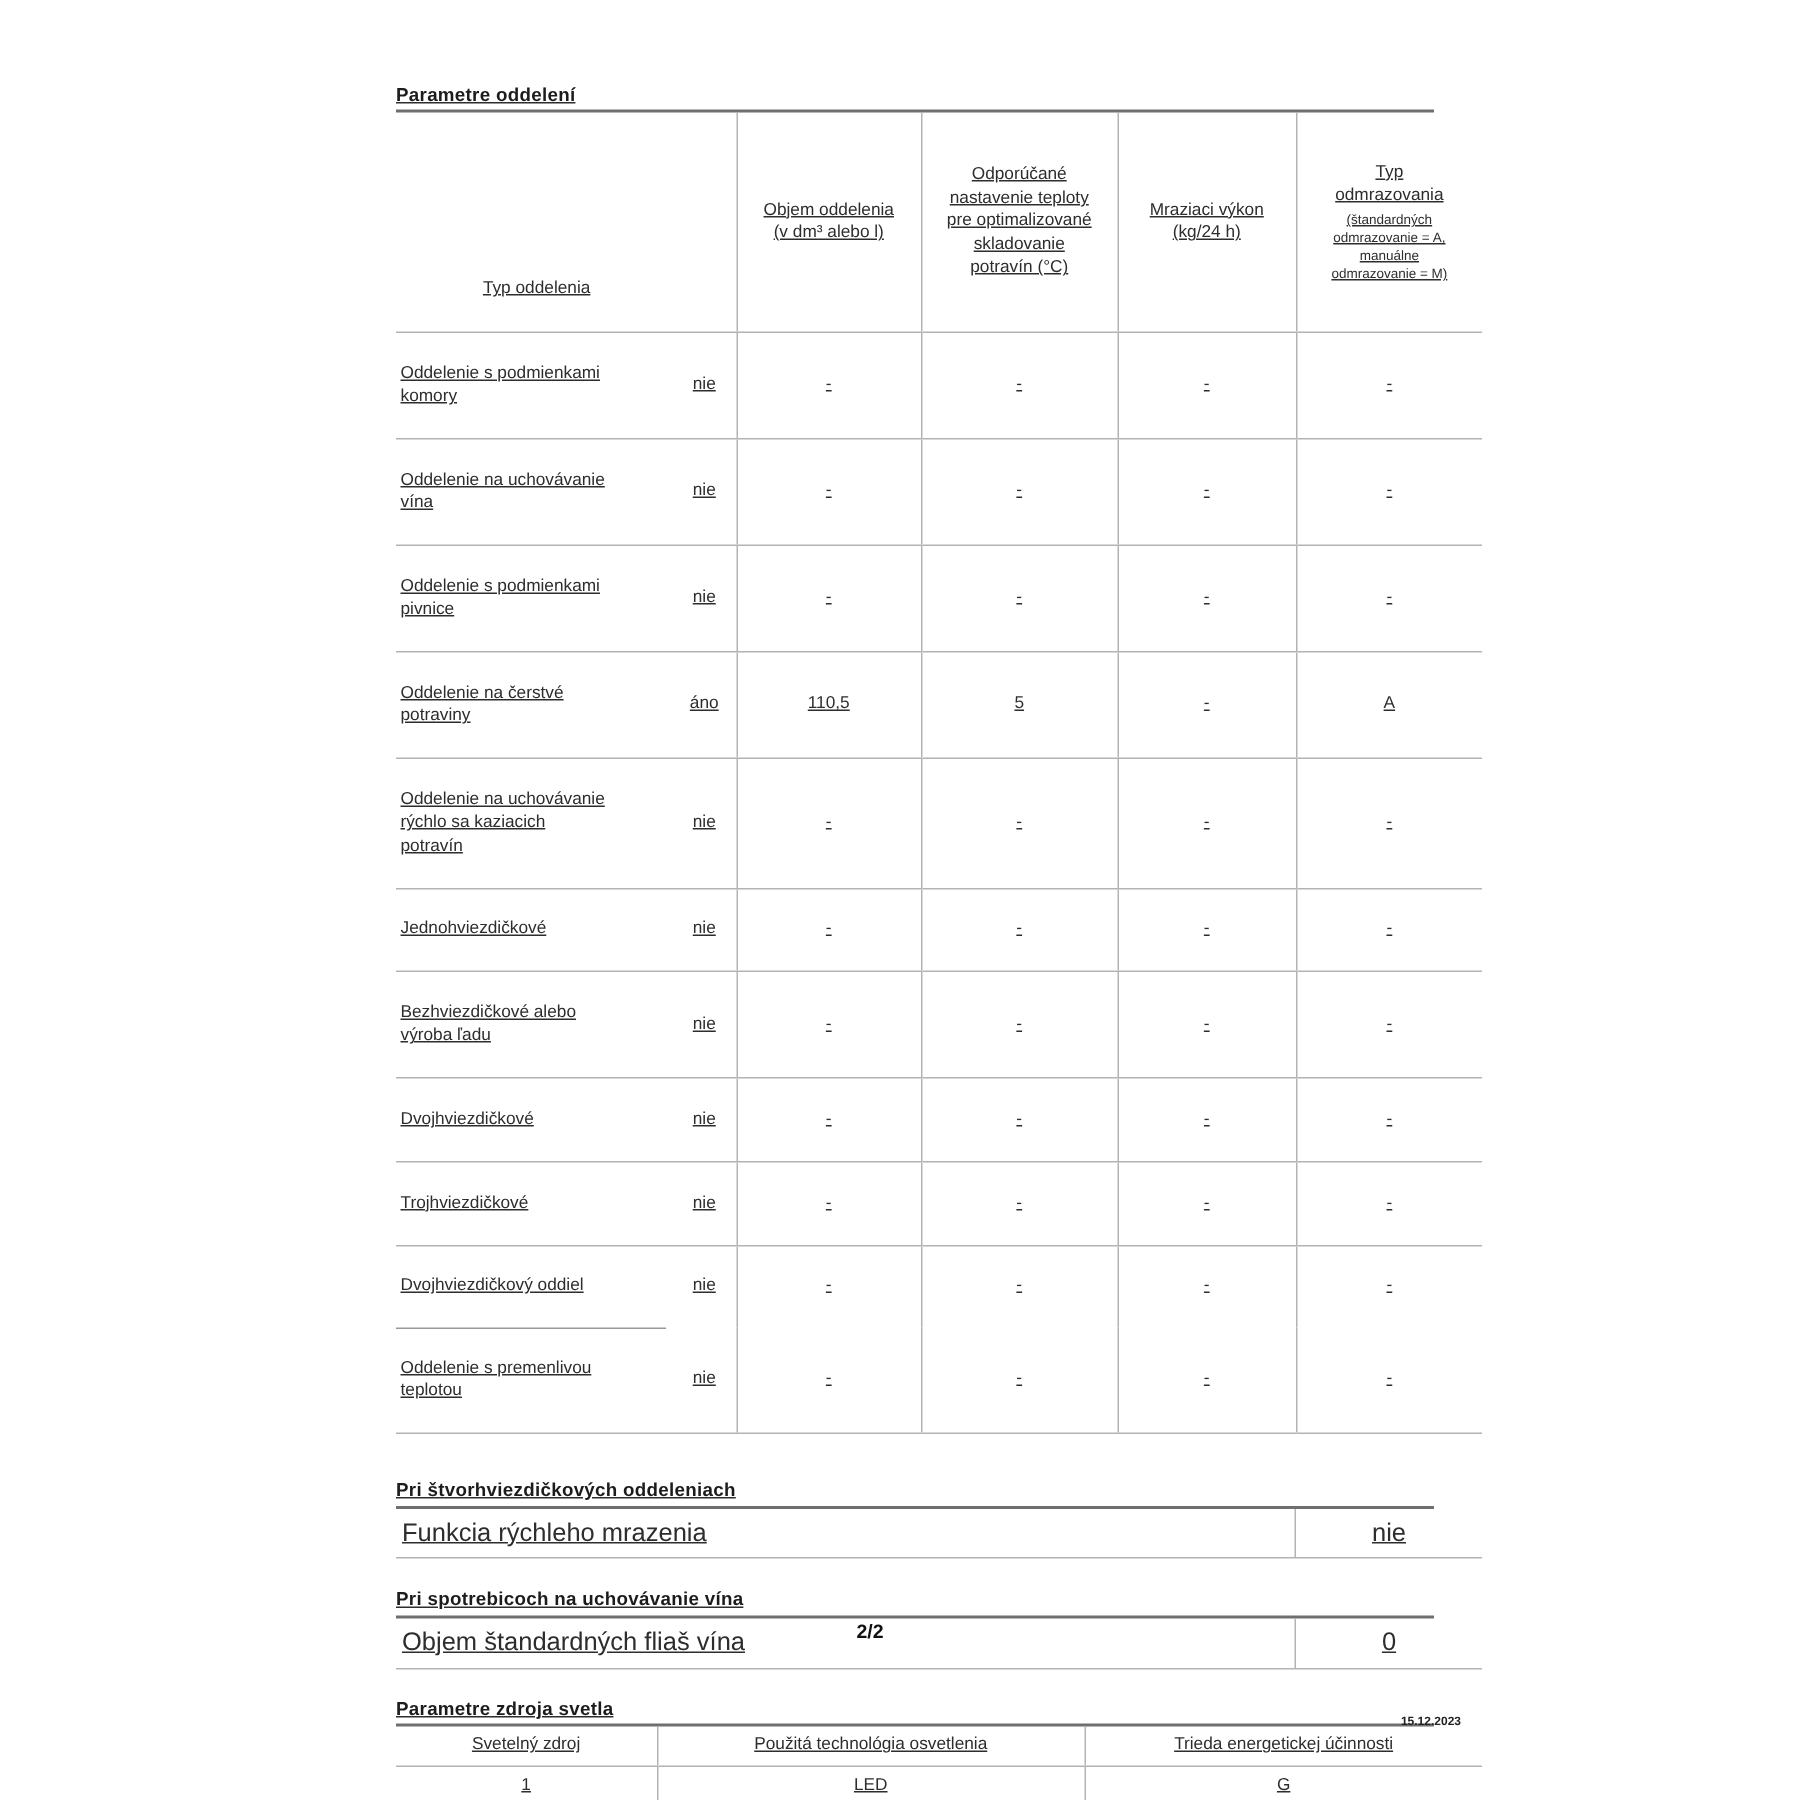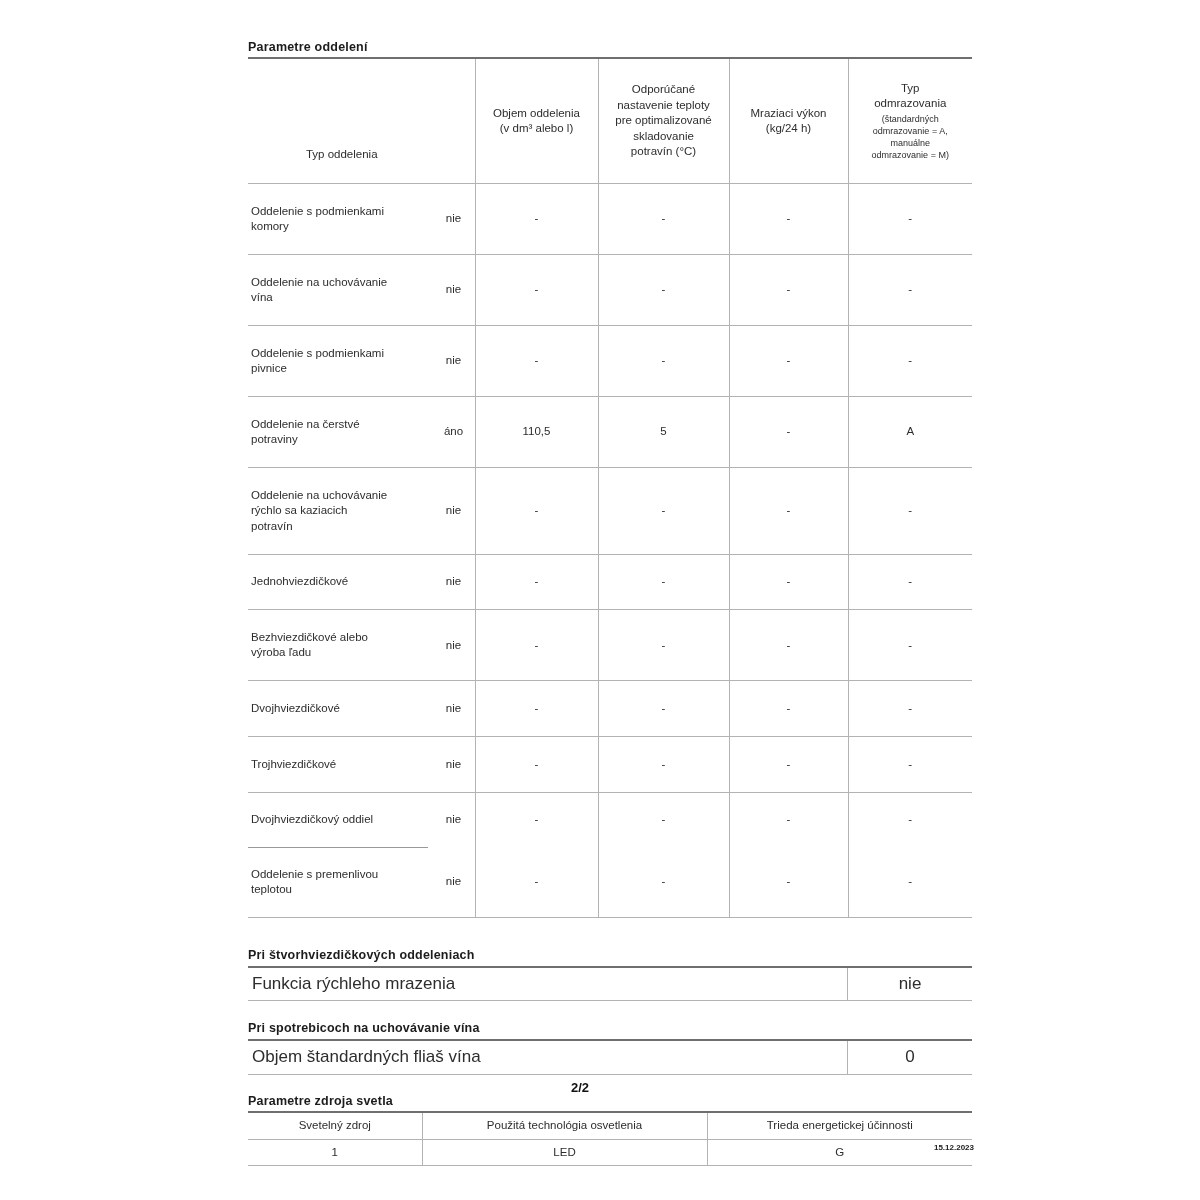--- a/index.html
+++ b/index.html
@@ -24,42 +24,42 @@
   .doc-heading {
     font-size: 12.5px;
     font-weight: bold;
     color: #1c1c1c;
     margin: 0;
     padding: 0 0 3px 0;
     border-bottom: 2px solid #6f6f6f;
     letter-spacing: 0.2px;
     line-height: 1.15;
   }
-  .sec { margin: 0; }
+  .sec { margin: 16px; text-decoration: underline; }
   .sec-4star { margin-top: 30px; }
   .sec-wine  { margin-top: 20px; }
   .sec-light { margin-top: 19px; }
 
   
   table.main {
     width: 724px;
     border-collapse: collapse;
     table-layout: fixed;
     font-size: 11.5px;
     line-height: 1.35;
   }
   table.main th, table.main td {
     font-weight: normal;
     text-align: center;
     vertical-align: middle;
     white-space: pre-line;
     border-bottom: 1px solid #b3b3b3;
     padding: 4px 2px;
   }
-  table.main th { padding: 6px 4px; }
+  table.main th { padding: 17px 4px; }
   table.main th + th, table.main td + td { border-left: 1px solid #b3b3b3; }
   table.main th.c-type {
     vertical-align: bottom;
     padding: 10px 0 5px 3px;
   }
   table.main td.c-type { padding: 4px 0 4px 3px; }
   .cell-split { display: flex; align-items: center; }
   .cell-split .lbl { flex: 1 1 auto; text-align: left; white-space: pre-line; }
   .cell-split.hdr .lbl { text-align: center; }
   .cell-split .val { flex: 0 0 42px; width: 42px; text-align: center; }

